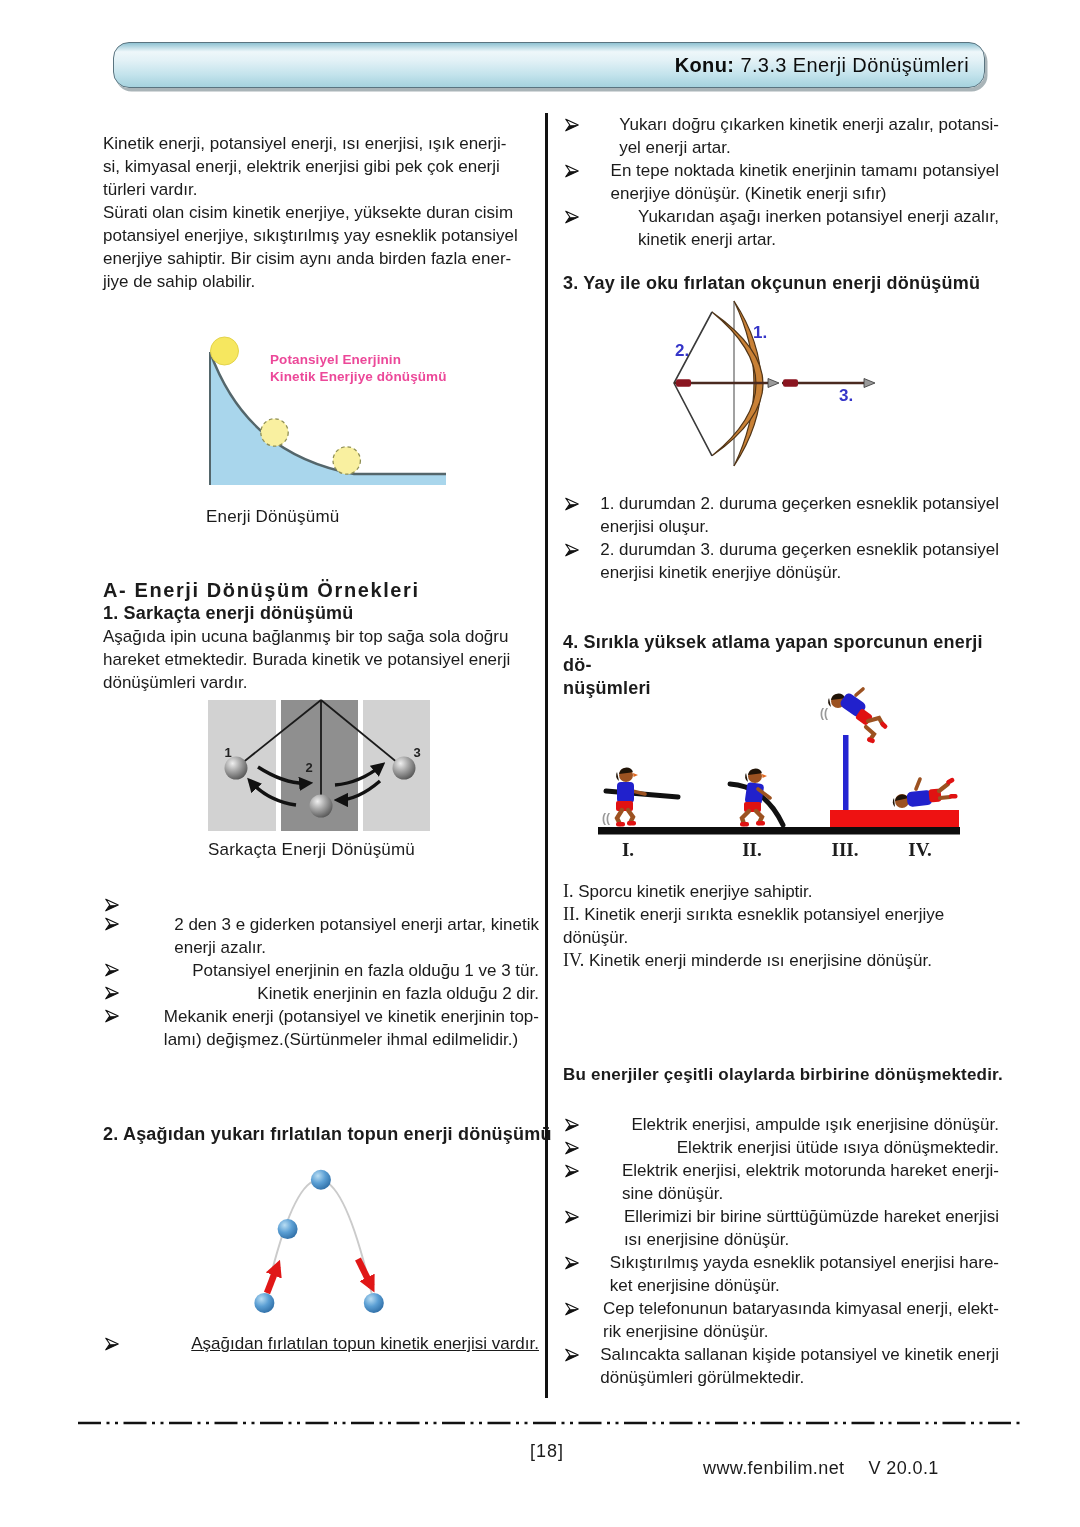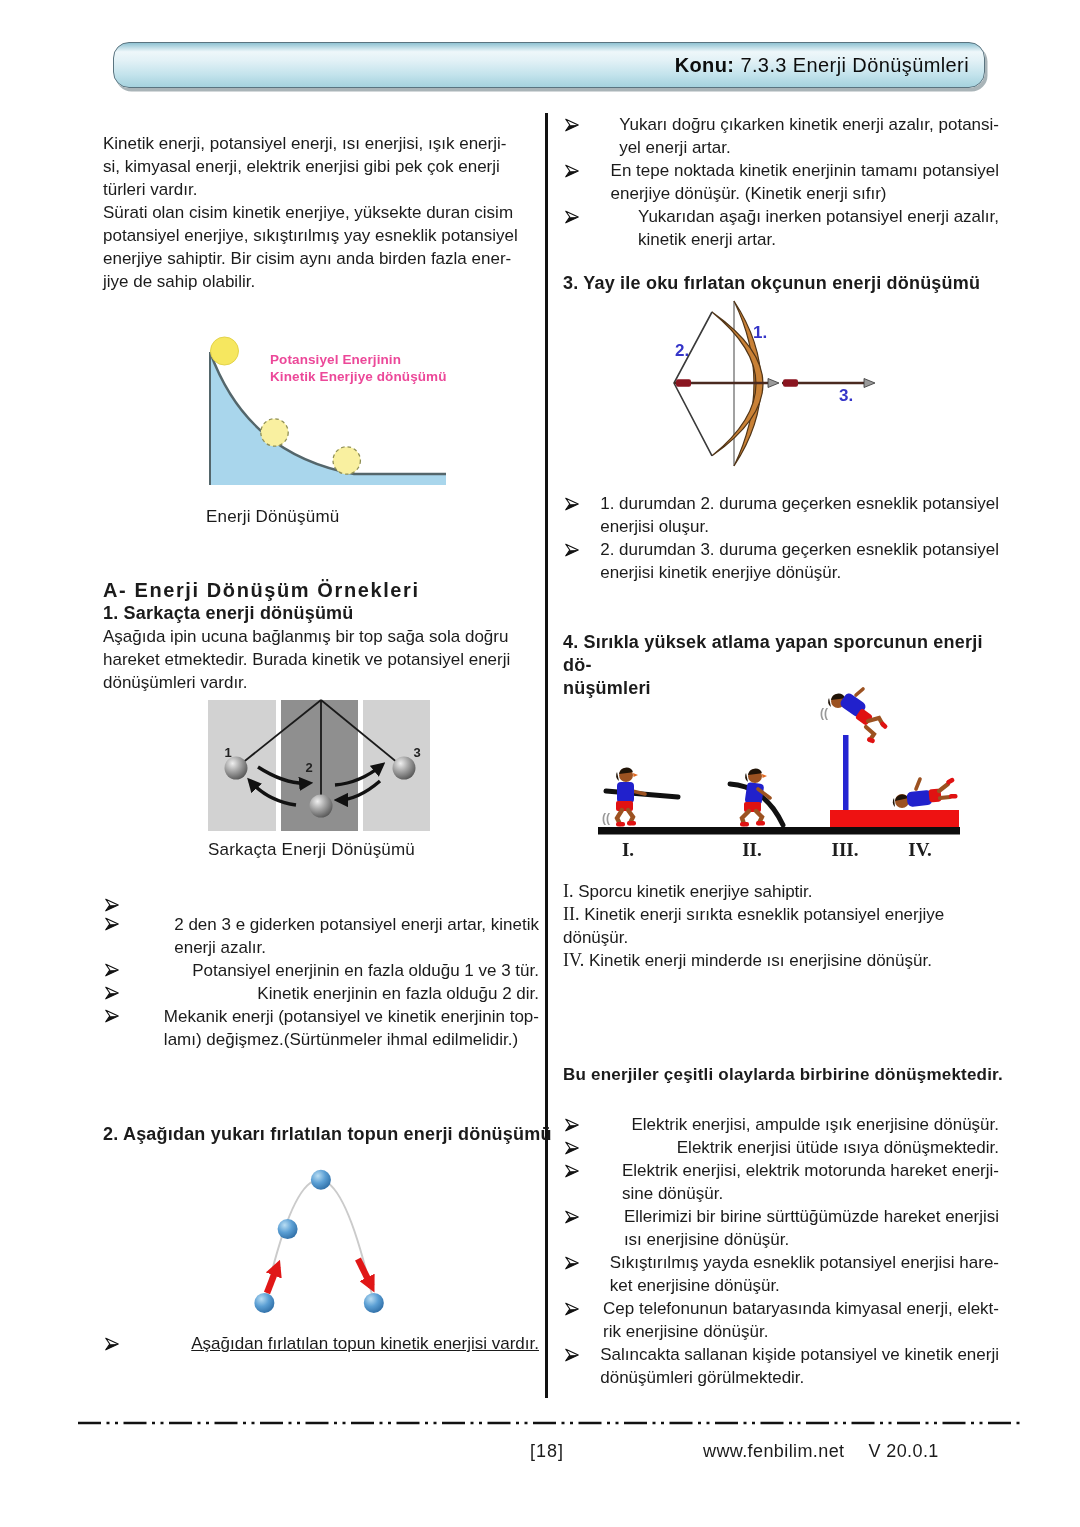--- a/index.html
+++ b/index.html
@@ -55,21 +55,21 @@
 
   
   .fig{position:absolute;}
   .fig svg{display:block;}
   .fig-overlay{position:absolute;font-weight:bold;font-size:13.5px;line-height:16.5px;color:#ec4899;white-space:pre-line;letter-spacing:.1px;}
 
   .divider{left:545px;top:113px;width:2.6px;height:1285px;background:#121212;}
 
   .footer-page{font-size:18px;letter-spacing:1px;}
   .footer-site{font-size:18px;letter-spacing:.4px;}
-  .footer-site .ver{display:inline-block;margin-left:24px;}
+  .footer-site .ver{display:inline-block;margin-left:24px;margin-top:17px;}
 </style>
 </head>
 <body>
 
 <div class="page">
 
   <div class="abs header-bar"><b>Konu:</b><span>7.3.3 Enerji Dönüşümleri</span></div>
 
   <div class="abs divider"></div>
 

